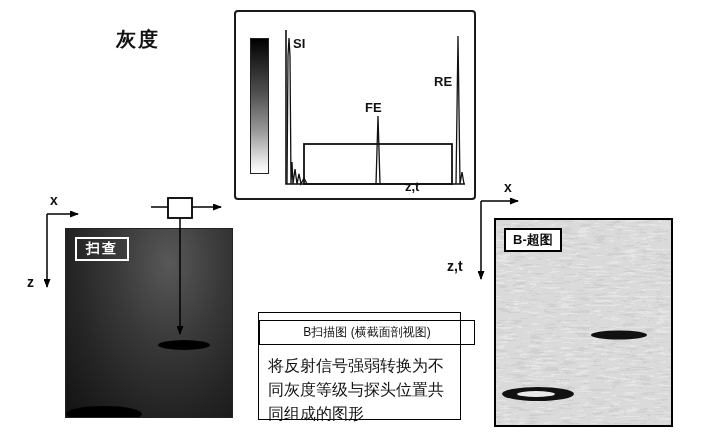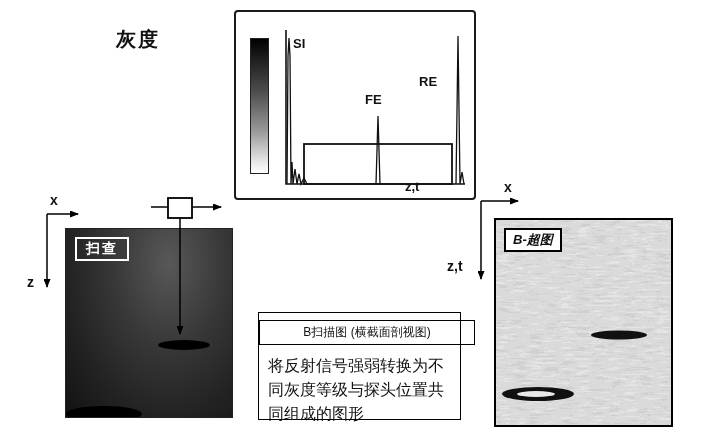--- a/index.html
+++ b/index.html
@@ -14,22 +14,22 @@
   .grayscale-label{left:116px;top:26px;font-size:20px;font-weight:bold;letter-spacing:2px;}
 
   
   .ascan-box{left:234px;top:10px;width:238px;height:186px;background:#fff;
     border:2px solid #1a1a1a;border-radius:4px;}
   .gsbar{position:absolute;left:14px;top:26px;width:17px;height:134px;border:1px solid #222;
     background:linear-gradient(180deg,#000 0%,#1c1c1c 14%,#4f4f4f 40%,#979797 68%,#e8e8e8 92%,#fff 100%);}
   .ascan-svg{position:absolute;left:0;top:0;}
   .wave-lbl{position:absolute;font-size:13px;font-weight:600;}
   .lbl-si{left:57px;top:24px;}
-  .lbl-fe{left:129px;top:80px;}
-  .lbl-re{left:183px;top:62px;}
+  .lbl-fe{left:129px;top:88px;}
+  .lbl-re{left:198px;top:62px;}
   .lbl-zt{left:169px;top:167px;}
 
   
   .axis-lbl{font-size:14px;font-weight:600;}
   .left-x{left:50px;top:192px;}
   .left-z{left:27px;top:274px;}
   .right-x{left:504px;top:179px;}
   .right-zt{left:447px;top:258px;}
 
   
@@ -39,21 +39,21 @@
   .scan-tag{position:absolute;left:9px;top:8px;color:#fff;border:2px solid #fff;
     padding:1px 9px;font-size:14px;font-weight:bold;letter-spacing:2px;background:transparent;}
 
   
   .infobox{left:258px;top:312px;width:201px;height:106px;border:1px solid #000;background:#fff;}
   .infobox-title{margin:7px auto 0 auto;width:216px;border:1px solid #000;text-align:center;
     font-size:12px;padding:3px 0;box-sizing:border-box;}
   .infobox-body{margin:9px 8px 0 9px;font-size:16px;line-height:1.5;text-align:left;}
 
   
-  .bscan{left:494px;top:218px;width:175px;height:205px;border:2px solid #000;overflow:hidden;background:#be185d;font-style:italic;}
+  .bscan{left:494px;top:218px;width:175px;height:205px;border:2px solid #000;overflow:hidden;background:#be185d;}
   .bscan-tag{position:absolute;left:8px;top:8px;background:#fff;border:2px solid #000;
     padding:1px 7px;font-size:13px;font-weight:bold;}
 
   .overlay{left:0;top:0;pointer-events:none;z-index:6;}
   .z2{z-index:2;} .z1{z-index:1;}
 </style>
 </head>
 <body>
 
 <div class="canvas">

